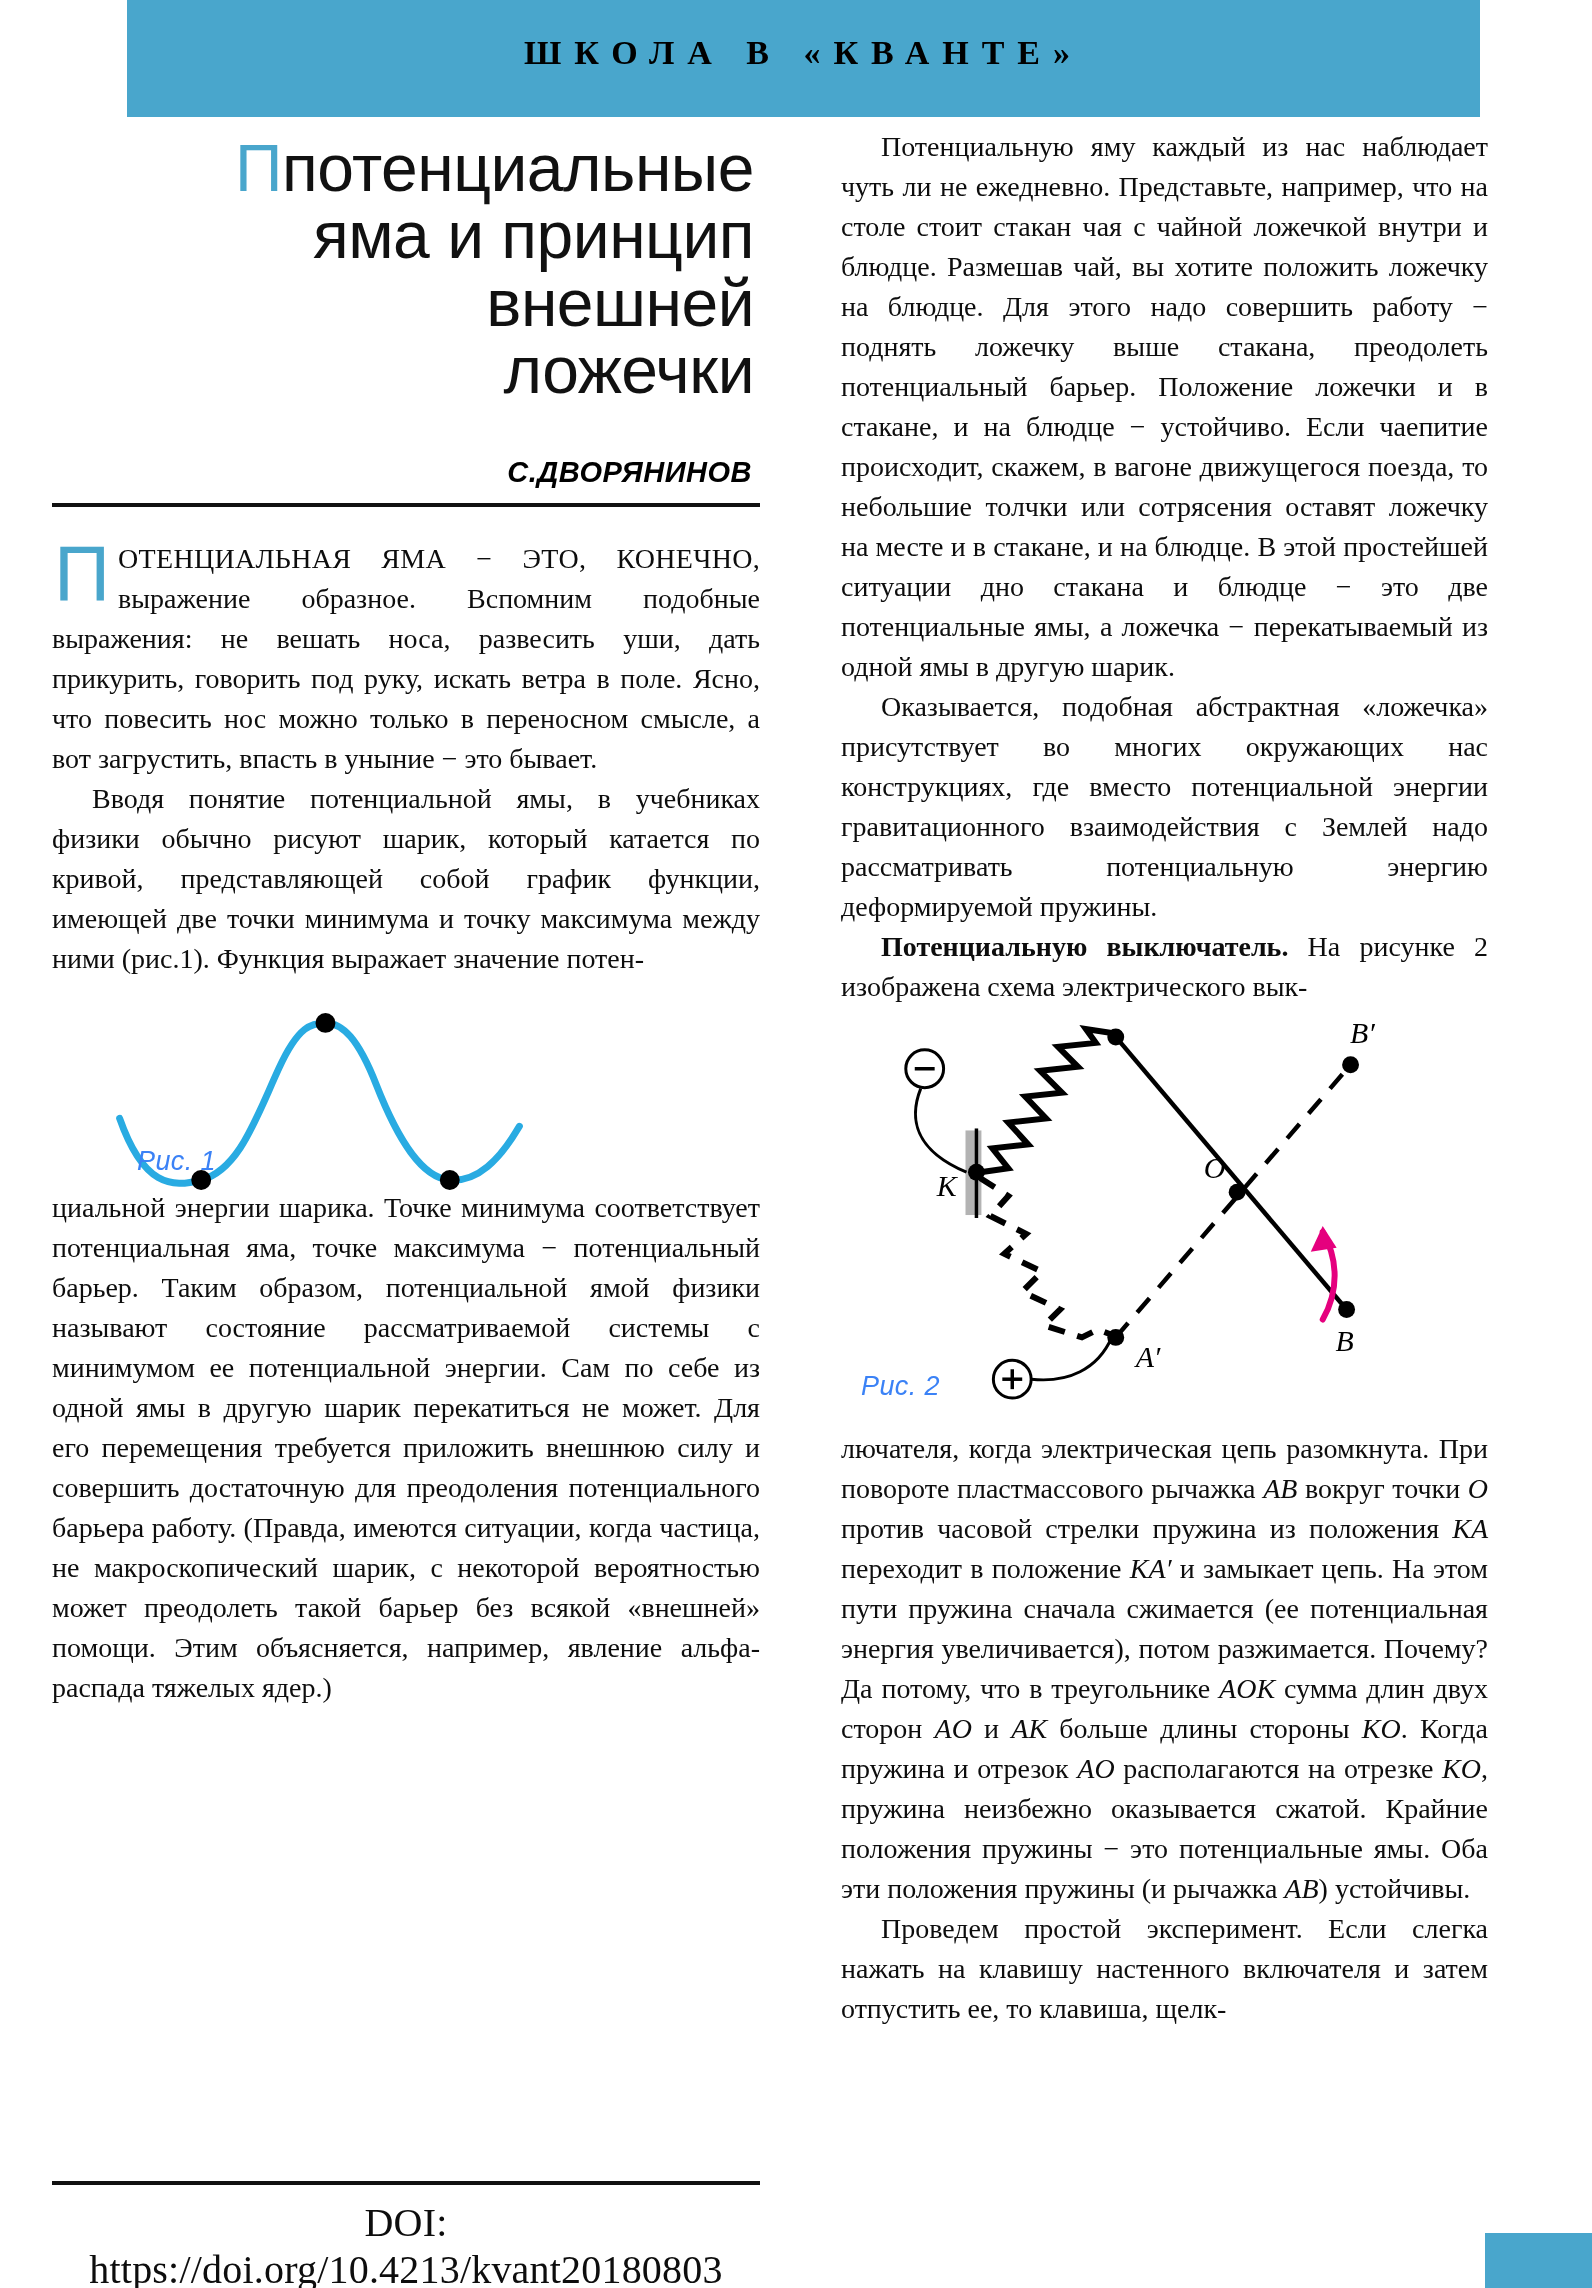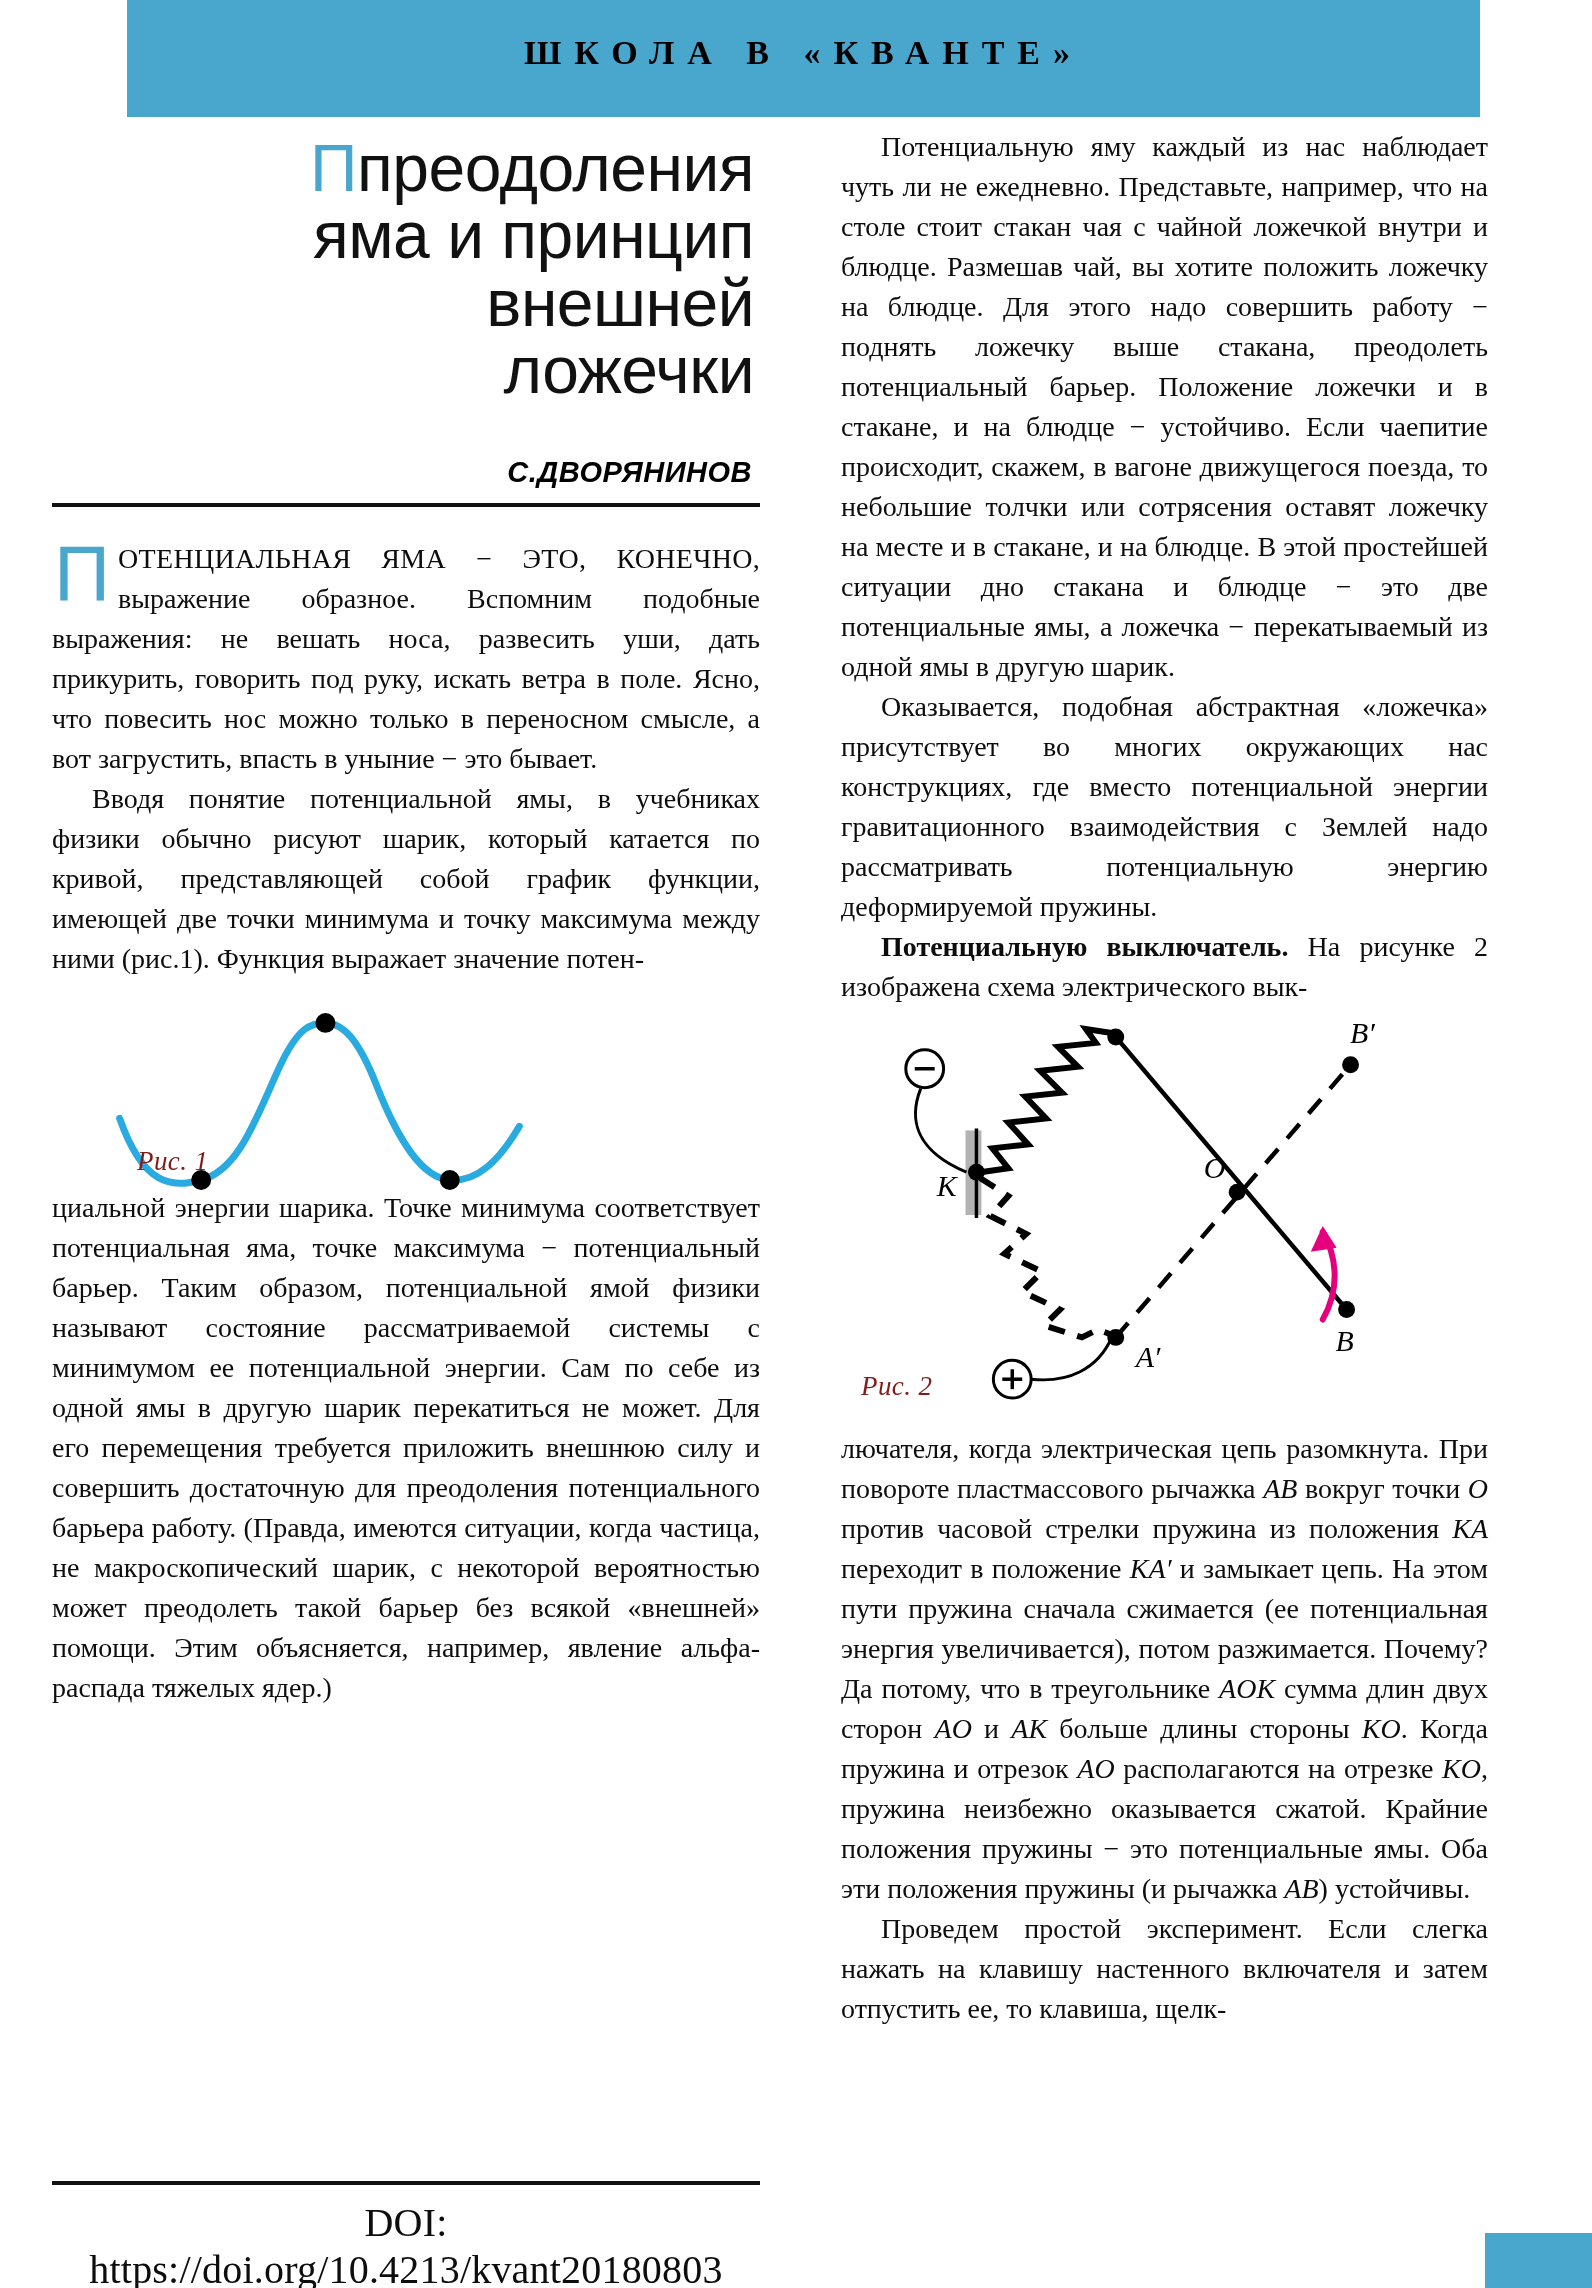--- a/index.html
+++ b/index.html
@@ -118,24 +118,24 @@
     letter-spacing: 0.3px;
   }
 
   
   .fig1 {
     margin: 20px 0 0 0;
     position: relative;
     height: 189px;
   }
   .fig-caption {
-    font-family: Liberation Serif, serif;
+    font-family: Liberation Sans, sans-serif;
     font-style: italic;
     font-size: 27px;
-    color: #7f1d1d;
+    color: #3b82f6;
     letter-spacing: 0.4px;
   }
   .fig1-caption { position: absolute; left: 85px; top: 147px; }
 
   
   .fig2 {
     position: relative;
     height: 398px;
     margin: 14px 0 10px 0;
   }
@@ -171,21 +171,21 @@
 </head>
 <body>
 
 <div class="header-band">
   <div class="header-title">ШКОЛА В «КВАНТЕ»</div>
 </div>
 
 <div class="col-left">
 
   <h1 class="article-title">
-    <span class="cap">П</span><span>преодоления</span><br>
+    <span class="cap">П</span><span>потенциальные</span><br>
     <span>яма и принцип</span><br>
     <span>внешней</span><br>
     <span>ложечки</span>
   </h1>
 
   <div class="byline">С.ДВОРЯНИНОВ</div>
   <div class="byline-rule"></div>
 
   <div style="height:32px"></div>
 

